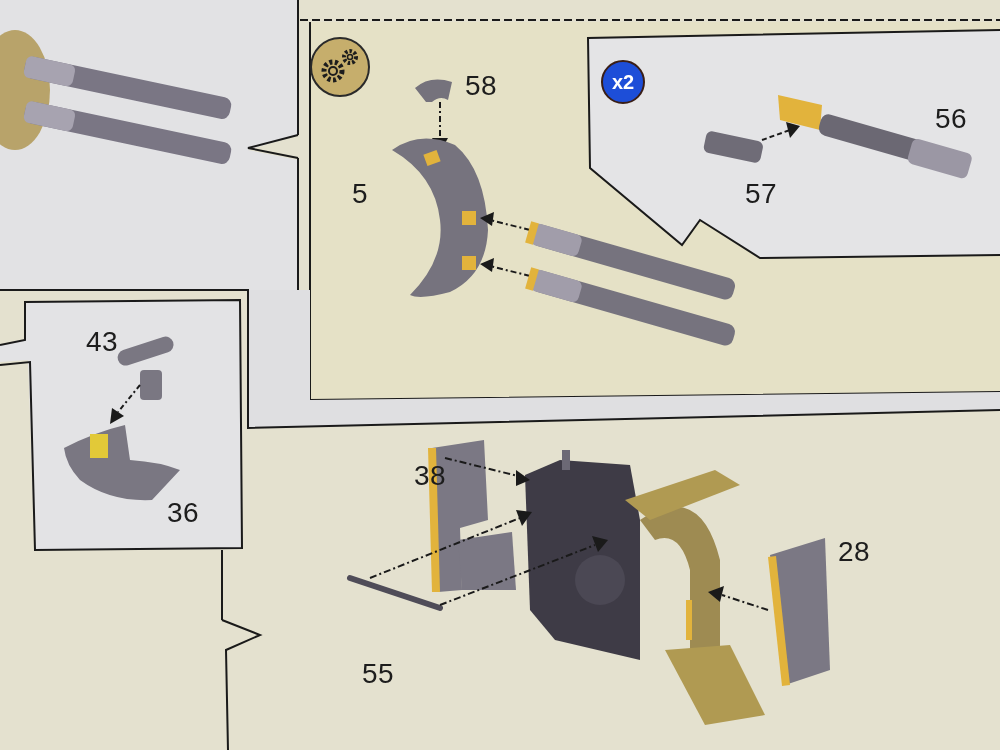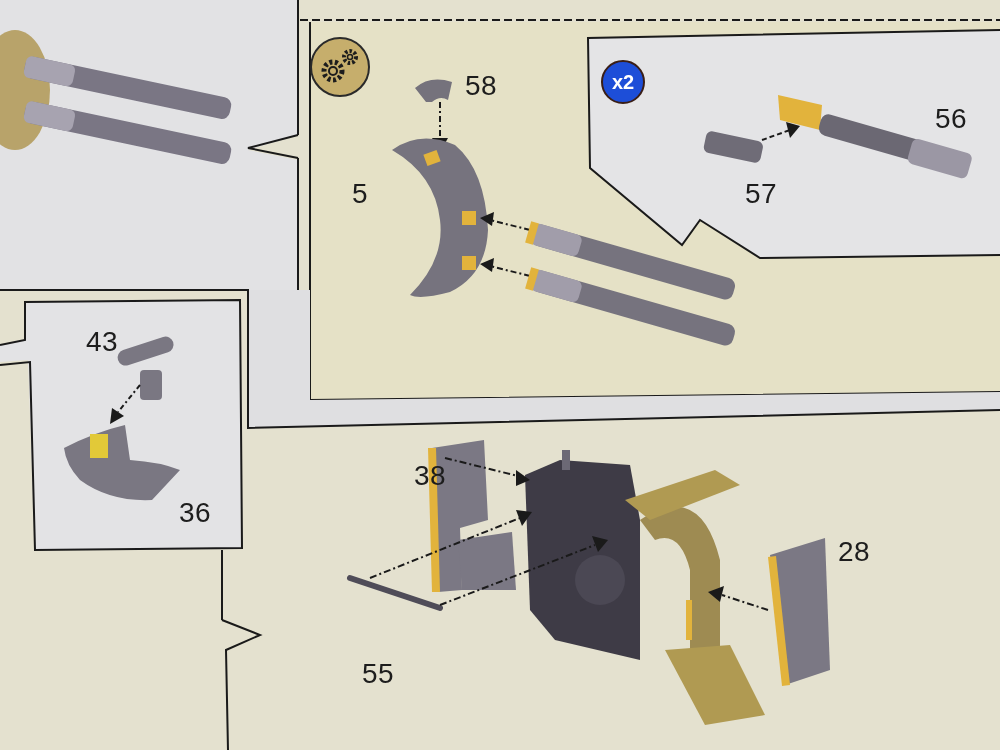--- a/index.html
+++ b/index.html
@@ -102,21 +102,21 @@
   <rect x="118" y="352" width="58" height="16" rx="8" fill="#7a7782" transform="rotate(-18 118 360)"></rect>
   <rect x="140" y="370" width="22" height="30" rx="4" fill="#7a7782"></rect>
 
   <line x1="140" y1="385" x2="118" y2="412" stroke="#1a1a1a" stroke-width="2" stroke-dasharray="5,3,2,3"></line>
   <polygon points="110,424 112,408 124,416" fill="#1a1a1a"></polygon>
 
   <path d="M64,448 Q95,432 125,425 L130,460 Q160,462 180,470 L152,500 Q110,502 80,480 Q66,465 64,448 Z" fill="#7a7782"></path>
   <rect x="90" y="434" width="18" height="24" fill="#e2c938"></rect>
 </svg>
 <div class="num" style="left:86px;top:326px;">43</div>
-<div class="num" style="left:167px;top:497px;margin-left:12px;">36</div>
+<div class="num" style="left:167px;top:497px;">36</div>
 
 <svg width="1000" height="750">
 
   <polygon points="432,448 484,440 488,520 460,528 462,590 438,592 435,520 430,460" fill="#7b7884"></polygon>
   <polygon points="428,448 436,448 440,592 432,592" fill="#e2b33c"></polygon>
   <polygon points="458,540 512,532 516,590 462,590" fill="#7b7884"></polygon>
 
   <polygon points="525,475 560,460 630,465 640,520 640,660 555,640 530,610" fill="#3e3b46"></polygon>
   <circle cx="600" cy="580" r="25" fill="#4b4854"></circle>
   <polygon points="562,450 570,450 570,470 562,470" fill="#6c6975"></polygon>

